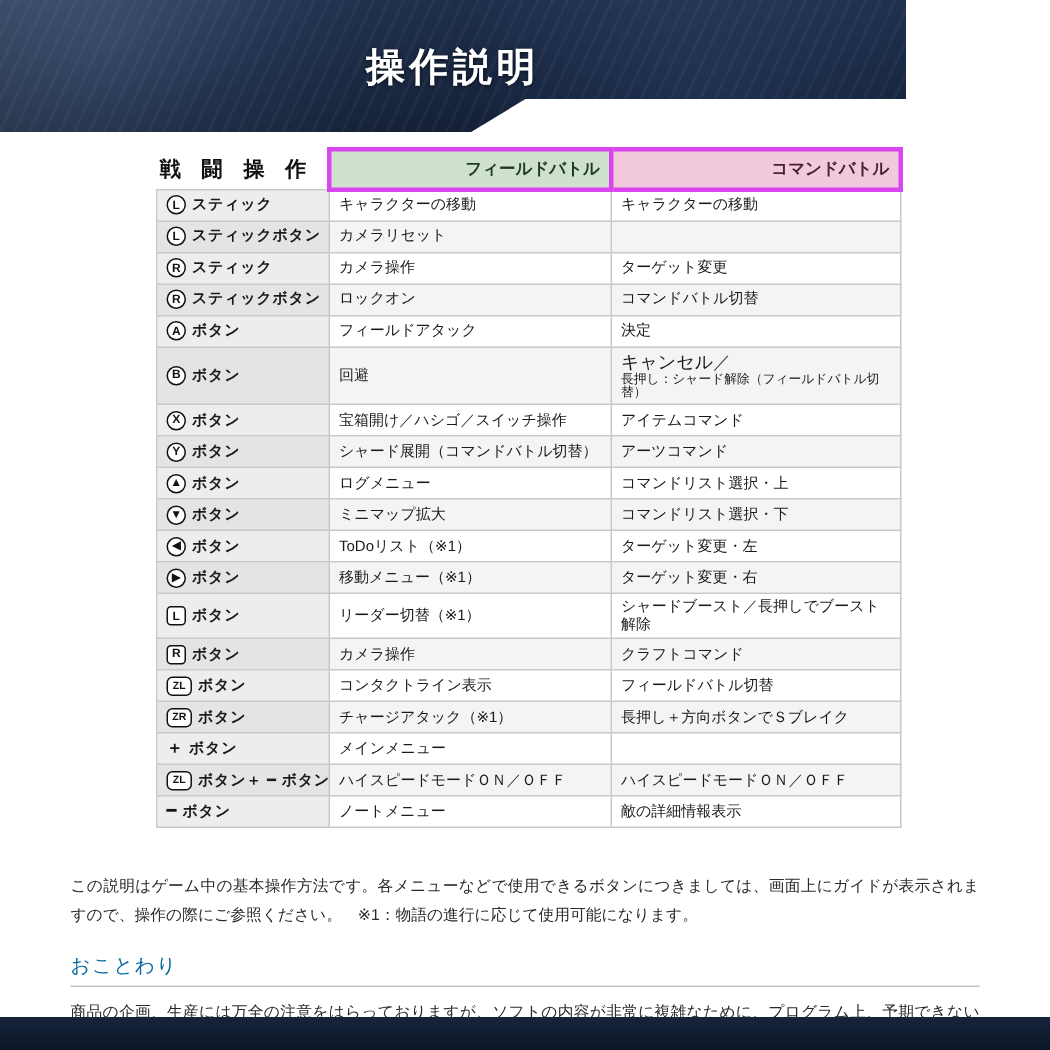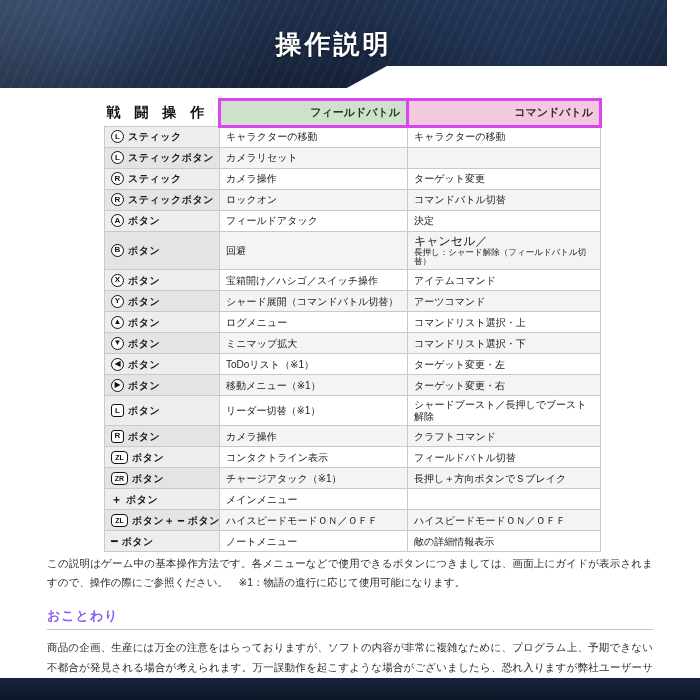--- a/index.html
+++ b/index.html
@@ -5,21 +5,21 @@
   * { box-sizing: border-box; }
   html, body { margin:0; padding:0; }
   body {
     width:700px; height:700px; overflow:hidden;
     font-family:"Liberation Sans","DejaVu Sans",sans-serif;
     background:#ffffff; color:#222;
   }
 
   
   .banner {
-    position:relative; width:667px; height:88px;
+    position:relative; width:604px; height:88px;
     background:
       linear-gradient(180deg,#1b2a44 0%,#16243c 40%,#101a2d 100%);
     overflow:hidden;
   }
   .banner:before{
     content:""; position:absolute; left:0; top:0; width:100%; height:100%;
     background:
       repeating-linear-gradient(115deg, rgba(255,255,255,0.035) 0 2px, rgba(255,255,255,0) 2px 9px),
       radial-gradient(circle at 12% 35%, rgba(120,160,220,0.22), rgba(0,0,0,0) 45%),
       radial-gradient(circle at 78% 65%, rgba(90,130,200,0.18), rgba(0,0,0,0) 50%);
@@ -80,29 +80,29 @@
     border:1.2px solid #111; color:#111; font-size:8px; font-weight:bold;
     background:#fff; flex:0 0 auto; line-height:1;
   }
   .glyph.sq{ border-radius:3px; }
   .glyph.wide{ width:17px; border-radius:4px; font-size:7px; }
   .glyph.plain{ border:none; background:transparent; font-size:11px; width:auto;}
   .btxt{ font-size:10px; font-weight:bold; letter-spacing:0.5px; }
 
   
   .note{
-    width:606px; margin:2px auto 0 auto; font-size:10.5px; line-height:1.75;
+    width:606px; margin:30px auto 0 auto; font-size:10.5px; line-height:1.75;
     color:#2a2a2a; text-align:justify;
   }
 
   .sec{
     width:606px; margin:16px auto 0 auto;
   }
   .sec-title{
-    font-size:13px; font-weight:bold; color:#8b5cf6; letter-spacing:1px;
+    font-size:13px; font-weight:normal; color:#0369a1; letter-spacing:1px;
     padding-bottom:4px;
   }
   .sec-rule{ height:1px; background:#c4c4c4; margin-bottom:8px; }
   .sec-body{ font-size:10.5px; line-height:1.85; color:#2a2a2a; text-align:justify; }
 
   .footer-bar{
     position:absolute; left:0; bottom:0; width:700px; height:22px;
     background:linear-gradient(180deg,#16243c,#0d1626);
   }
   .page-root{ position:relative; width:700px; height:700px; }

